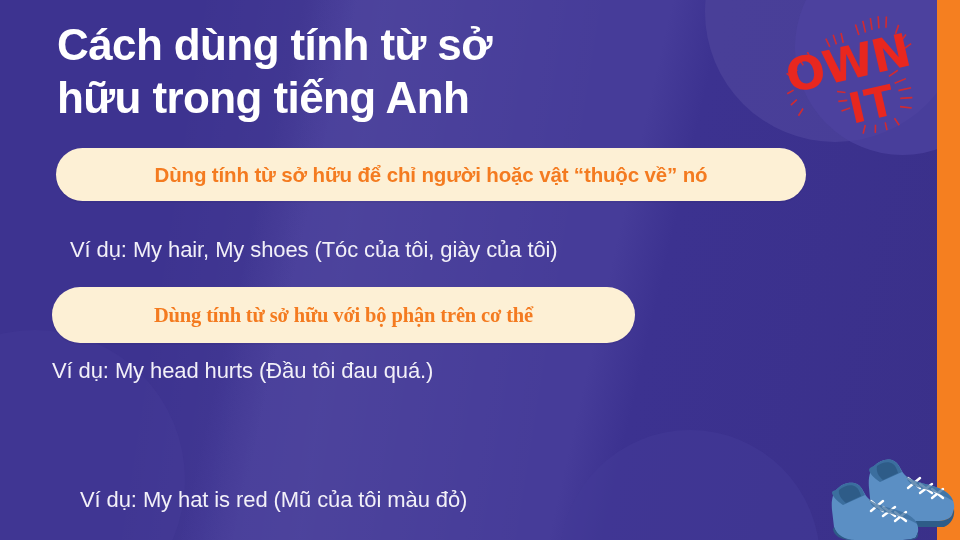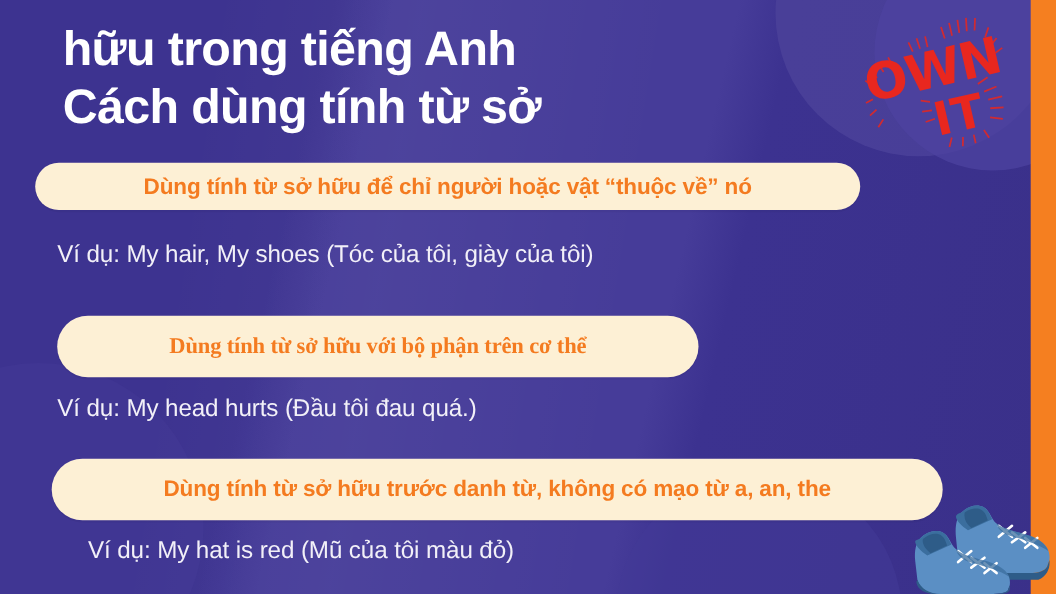--- a/index.html
+++ b/index.html
@@ -119,35 +119,35 @@
     box-shadow: 0 2px 0 rgba(0,0,0,0.04);
   }
   .pill-text {
     color: #F47B20;
     font-weight: 700;
     font-size: 20.5px;
     white-space: nowrap;
     letter-spacing: -0.15px;
   }
 
-  .pill-1 { left: 32px;  top: 148px; width: 750px; height: 43px; justify-content: center; }
+  .pill-1 { left: 56px;  top: 148px; width: 750px; height: 53px; justify-content: center; }
   .pill-2 { left: 52px;  top: 287px; width: 583px; height: 56px; font-family: Liberation Serif, serif; }
   .pill-3 { left: 47px;  top: 417px; width: 810px; height: 56px; }
 
   
   .example {
     position: absolute;
     left: 52px;
     color: #F2F0F8;
     font-size: 22px;
     font-weight: 400;
     white-space: nowrap;
     letter-spacing: -0.1px;
   }
-  .example-1 { top: 218px; }
+  .example-1 { top: 237px; margin-left: 18px; }
   .example-2 { top: 358px; }
   .example-3 { top: 487px; margin-left: 28px; }
 
   
   .logo {
     position: absolute;
     left: 780px;
     top: 14px;
     width: 150px;
     height: 125px;
@@ -172,37 +172,34 @@
   <div class="bg-base"></div>
   <div class="bg-circle-a"></div>
   <div class="bg-circle-b"></div>
   <div class="bg-circle-c"></div>
   <div class="bg-circle-d"></div>
   <div class="bg-sheen"></div>
 
   <div class="orange-bar"></div>
 
   <h1 class="title">
+    <span class="title-line">Cách dùng tính từ sở</span>
     <span class="title-line">hữu trong tiếng Anh</span>
-    <span class="title-line">Cách dùng tính từ sở</span>
   </h1>
 
   <div class="pill pill-1">
     <span class="pill-text">Dùng tính từ sở hữu để chỉ người hoặc vật “thuộc về” nó</span>
   </div>
   <div class="example example-1">Ví dụ: My hair, My shoes (Tóc của tôi, giày của tôi)</div>
 
   <div class="pill pill-2">
     <span class="pill-text">Dùng tính từ sở hữu với bộ phận trên cơ thể</span>
   </div>
   <div class="example example-2">Ví dụ: My head hurts (Đầu tôi đau quá.)</div>
 
-  <div class="pill pill-3">
-    <span class="pill-text">Dùng tính từ sở hữu trước danh từ, không có mạo từ a, an, the</span>
-  </div>
   <div class="example example-3">Ví dụ: My hat is red (Mũ của tôi màu đỏ)</div>
 
   <div class="logo">
     <svg viewBox="0 0 150 125" xmlns="http://www.w3.org/2000/svg">
       <g transform="rotate(-13 75 62)">
 
         <g stroke="#E8271F" stroke-width="1.6" fill="none" opacity=".85">
           <path d="M14 50 L9 44 M20 44 L16 37 M27 40 L24 32 M36 36 L34 28"></path>
           <path d="M57 28 L55 19 M64 27 L63 17 M71 27 L71 17"></path>
           <path d="M88 23 L87 12 M95 22 L95 10 M102 21 L103 9 M109 21 L111 9 M116 22 L119 11"></path>

